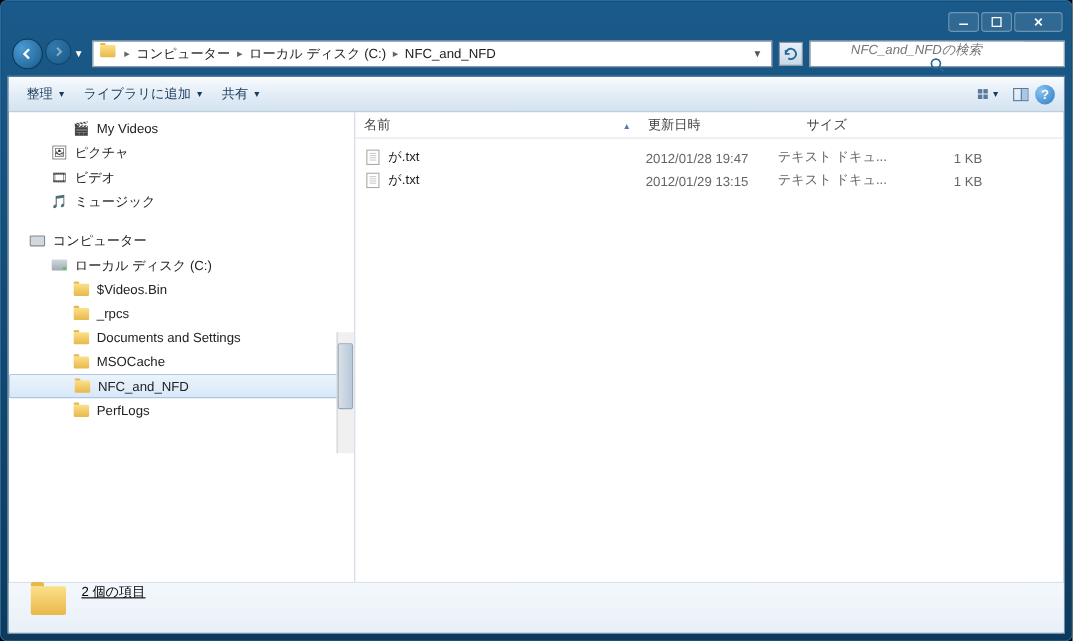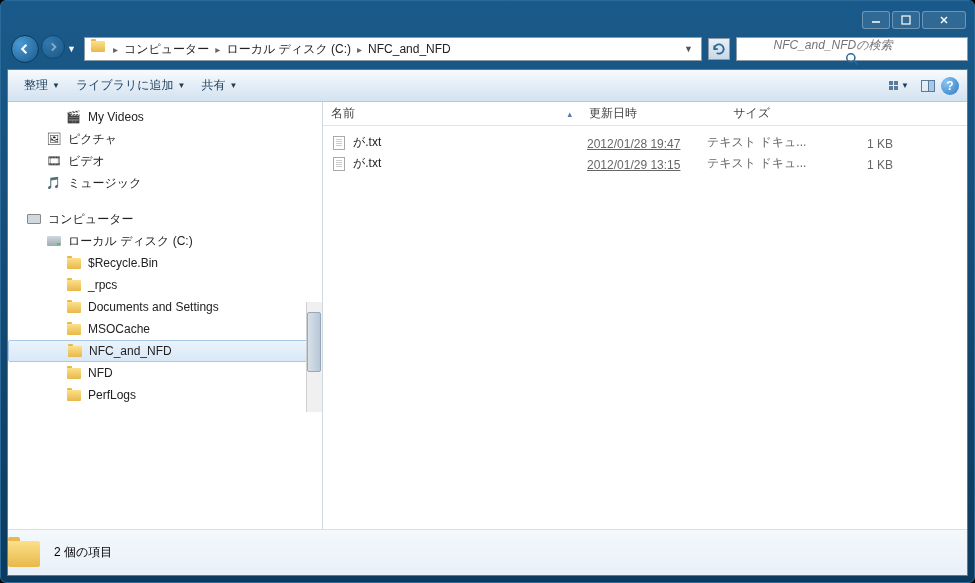--- a/index.html
+++ b/index.html
@@ -55,24 +55,24 @@
 .col-date { width: 120px; }
 .col-type { width: 116px; }
 .col-size { width: 78px; justify-content: flex-end; }
 .sort-arrow { margin-left: auto; font-size: 9px; color: #5a7aaa; }
 .file-list { flex: 1; padding: 4px 0; font-size: 12px; }
 .file-row { display: flex; align-items: flex-end; height: 21px; padding-left: 8px; cursor: pointer; color: #222; }
 .file-icon { width: 16px; height: 16px; margin-right: 6px; display: flex; align-items: center; justify-content: center; }
 .icon-txt { width: 12px; height: 14px; background: #fff; border: 1px solid #aaa; position: relative; }
 .icon-txt::before { content: ''; position: absolute; top: 2px; left: 2px; right: 2px; height: 1px; background: #ccc; box-shadow: 0 2px 0 #ccc, 0 4px 0 #ccc, 0 6px 0 #ccc; }
 .fc-name { width: 234px; }
-.fc-date { width: 120px; color: #666; text-decoration: underline; }
+.fc-date { width: 120px; color: #666; }
 .fc-type { width: 116px; color: #666; white-space: nowrap; overflow: hidden; text-overflow: ellipsis; }
 .fc-size { width: 70px; text-align: right; color: #666; }
-.status-bar { height: 46px; border-top: 1px solid #d8e0e8; background: linear-gradient(to bottom, #f4f8fc, #e8f0f8); display: flex; align-items: center; padding: 0 0; font-size: 12px; }
+.status-bar { height: 46px; border-top: 1px solid #d8e0e8; background: linear-gradient(to bottom, #f4f8fc, #e8f0f8); display: flex; align-items: flex-start; padding: 0 20px; font-size: 12px; text-decoration: underline; }
 .status-icon { width: 36px; height: 30px; margin-right: 10px; }
 .big-folder { width: 32px; height: 26px; background: linear-gradient(to bottom, #fce08a 0%, #e8b84a 100%); border-radius: 2px; position: relative; margin-top: 3px; }
 .big-folder::before { content: ''; position: absolute; top: -4px; left: 0; width: 12px; height: 4px; background: #e8b84a; border-radius: 2px 2px 0 0; }
 .view-icon-grid { display: grid; grid-template-columns: repeat(2, 4px); grid-template-rows: repeat(2, 4px); gap: 1px; }
 .view-icon-grid span { background: #5a7a9a; }
 .preview-pane-icon { width: 14px; height: 12px; border: 1px solid #5a7a9a; position: relative; }
 .preview-pane-icon::after { content: ''; position: absolute; right: 0; top: 0; bottom: 0; width: 5px; background: #a8c8e8; border-left: 1px solid #5a7a9a; }
 </style>
 </head>
 <body>
@@ -199,21 +199,21 @@
         <div class="tree-item tree-indent-1">
             <span class="tree-icon">
               <div class="icon-drive"></div>
             </span>
             <span>ローカル ディスク (C:)</span>
           </div>
         <div class="tree-item tree-indent-2">
             <span class="tree-icon">
               <div class="icon-folder"></div>
             </span>
-            <span>$Recycle.Bin</span>
+            <span>$Videos.Bin</span>
           </div>
         <div class="tree-item tree-indent-2">
             <span class="tree-icon">
               <div class="icon-folder"></div>
             </span>
             <span>_rpcs</span>
           </div>
         <div class="tree-item tree-indent-2">
             <span class="tree-icon">
               <div class="icon-folder"></div>
@@ -224,26 +224,20 @@
             <span class="tree-icon">
               <div class="icon-folder"></div>
             </span>
             <span>MSOCache</span>
           </div>
         <div class="tree-item tree-indent-2 selected">
             <span class="tree-icon">
               <div class="icon-folder"></div>
             </span>
             <span>NFC_and_NFD</span>
-          </div>
-        <div class="tree-item tree-indent-2">
-            <span class="tree-icon">
-              <div class="icon-folder"></div>
-            </span>
-            <span>NFD</span>
           </div>
         <div class="tree-item tree-indent-2">
             <span class="tree-icon">
               <div class="icon-folder"></div>
             </span>
             <span>PerfLogs</span>
           </div>
         <div class="tree-scroll-track"></div>
         <div class="tree-scroll-thumb"></div>
       </div>

